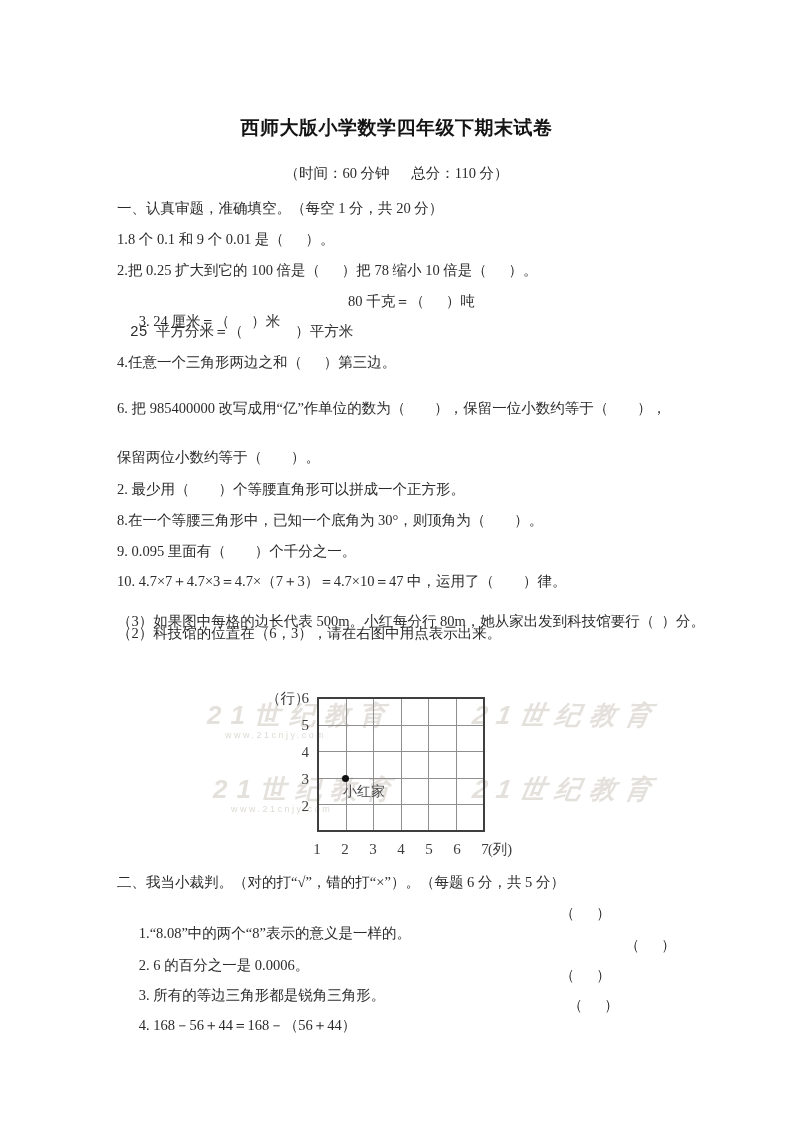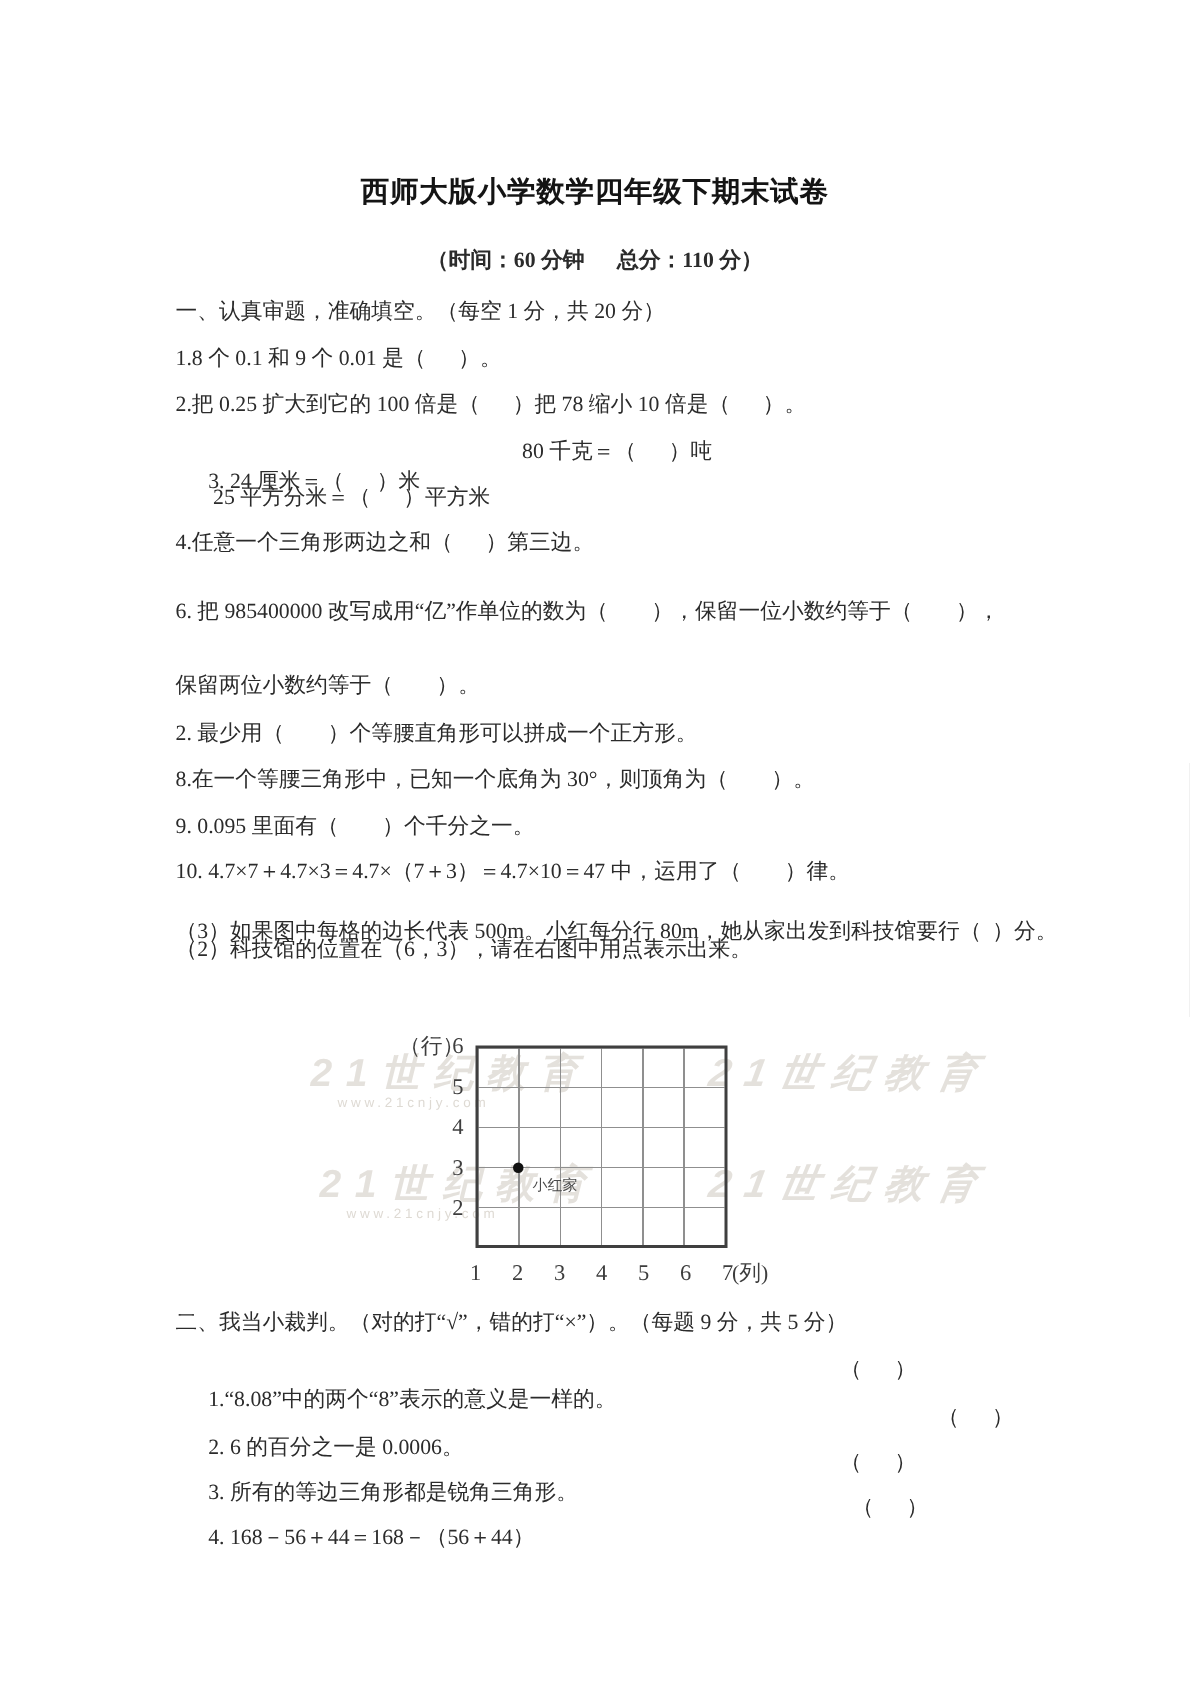--- a/index.html
+++ b/index.html
@@ -13,39 +13,39 @@
     color:#2b2b2b;
   }
   .abs{position:absolute;white-space:pre;font-size:14.5px;line-height:20px;}
   .doc-title{
     position:absolute;top:115px;left:0;width:100%;
     text-align:center;font-size:19px;font-weight:bold;color:#141414;
     letter-spacing:0.5px;white-space:pre;
   }
   .doc-subtitle{
     position:absolute;top:164px;left:0;width:100%;
-    text-align:center;font-size:14.5px;color:#2b2b2b;white-space:pre;font-weight:bold;
+    text-align:center;font-size:14.5px;color:#2b2b2b;white-space:pre;
   }
   .content{position:absolute;left:117px;top:0;width:580px;height:100%;}
-  .indent1{left:25px;}
+  .indent1{left:13px;font-family:Liberation Mono, monospace;}
   .col2{position:absolute;left:231px;top:0;white-space:pre;}
   
   .figure{position:absolute;left:155px;top:688px;width:430px;height:176px;}
   .grid{
     position:absolute;left:162px;top:9px;width:168px;height:135px;
     box-sizing:border-box;border:2px solid #3f3f3f;
     background-image:
       repeating-linear-gradient(to right, transparent 0, transparent 26.5px, #8f8f8f 26.5px, #8f8f8f 27.5px),
       repeating-linear-gradient(to bottom, transparent 0, transparent 25.6px, #8f8f8f 25.6px, #8f8f8f 26.6px);
   }
   .ylab{position:absolute;width:14px;text-align:right;font-size:15px;color:#3d3d3d;line-height:16px;left:140px;}
   .xlab{position:absolute;width:16px;text-align:center;font-size:15px;color:#3d3d3d;line-height:16px;top:153px;}
   .axis-name{position:absolute;font-size:14.5px;color:#3d3d3d;line-height:16px;white-space:pre;}
   .dot{position:absolute;left:187px;top:87px;width:7px;height:7px;border-radius:50%;background:#111;}
-  .dot-label{position:absolute;left:200px;top:95px;font-size:10px;color:#4a4a4a;white-space:pre;}
+  .dot-label{position:absolute;left:188px;top:95px;font-size:14px;color:#4a4a4a;white-space:pre;}
   .wm-big{
     position:absolute;font-size:26px;font-weight:bold;font-style:italic;
     color:#cfc9c0;opacity:.55;letter-spacing:9px;white-space:pre;
     font-family:"Liberation Sans",sans-serif;
   }
   .wm-small{
     position:absolute;font-size:9px;color:#d6d1c9;opacity:.8;letter-spacing:2.5px;
     white-space:pre;font-family:"Liberation Sans",sans-serif;
   }
   .wm-part{transform:skewX(-10deg);}
@@ -79,21 +79,21 @@
     <div class="abs" style="top:352px">4.任意一个三角形两边之和（      ）第三边。</div>
     <div class="abs" style="top:398px">6. 把 985400000 改写成用“亿”作单位的数为（        ），保留一位小数约等于（        ），</div>
     <div class="abs" style="top:447px">保留两位小数约等于（        ）。</div>
     <div class="abs" style="top:479px">2. 最少用（        ）个等腰直角形可以拼成一个正方形。</div>
     <div class="abs" style="top:510px">8.在一个等腰三角形中，已知一个底角为 30°，则顶角为（        ）。</div>
     <div class="abs" style="top:541px">9. 0.095 里面有（        ）个千分之一。</div>
     <div class="abs" style="top:571px">10. 4.7×7＋4.7×3＝4.7×（7＋3）＝4.7×10＝47 中，运用了（        ）律。</div>
     <div class="abs" style="top:623px">（2）科技馆的位置在（6，3），请在右图中用点表示出来。</div>
     <div class="abs" style="top:611px">（3）如果图中每格的边长代表 500m。小红每分行 80m，她从家出发到科技馆要行（  ）分。</div>
 
-    <div class="abs" style="top:872px">二、我当小裁判。（对的打“√”，错的打“×”）。（每题 9 分，共 5 分）</div>
+    <div class="abs" style="top:872px">二、我当小裁判。（对的打“√”，错的打“×”）。（每题 6 分，共 5 分）</div>
 
     <div class="abs" style="top:903px;width:580px">
       <span>1.“8.08”中的两个“8”表示的意义是一样的。</span>
       <span class="blank-right" style="left:443px">（      ）</span>
     </div>
     <div class="abs" style="top:935px;width:580px">
       <span>2. 6 的百分之一是 0.0006。</span>
       <span class="blank-right" style="left:508px">（      ）</span>
     </div>
     <div class="abs" style="top:965px;width:580px">

